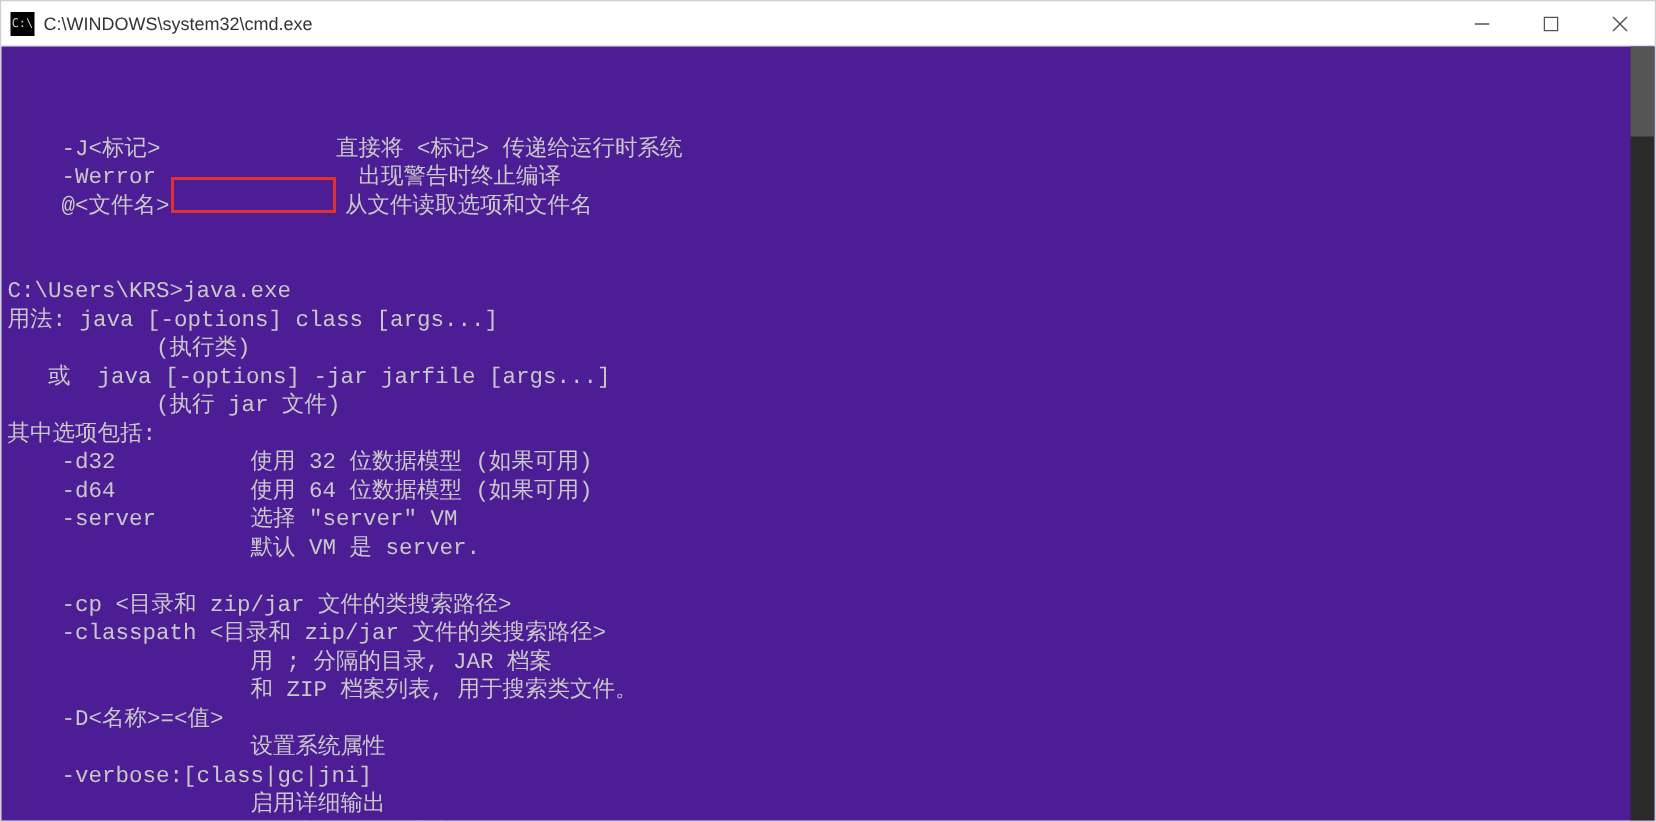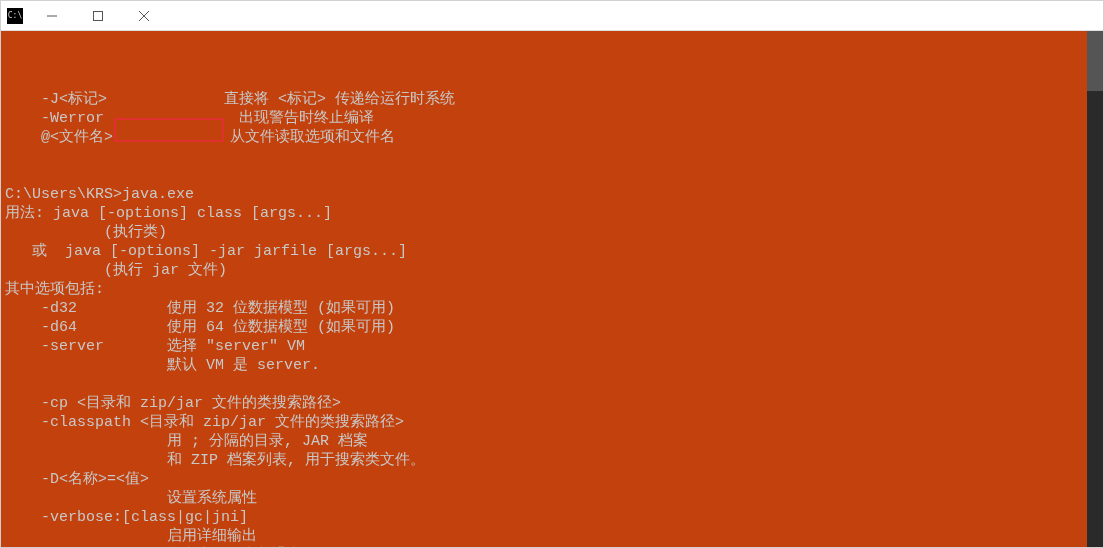--- a/index.html
+++ b/index.html
@@ -63,21 +63,21 @@
   }
   .titlebar-btn svg {
     width: 10px;
     height: 10px;
     stroke: #555;
     stroke-width: 1;
     fill: none;
   }
   .terminal {
     flex: 1;
-    background: #c2410c;
+    background: #4c1d95;
     color: #c8c8c8;
     font-family: "NSimSun","SimSun","Consolas","Courier New", monospace;
     font-size: 15px;
     line-height: 19px;
     padding: 2px 4px;
     overflow: hidden;
     position: relative;
     white-space: pre;
     letter-spacing: 0px;
   }
@@ -107,20 +107,21 @@
   }
 </style>
 </head>
 <body>
 
 <div class="window">
   <div class="titlebar">
     <div class="titlebar-icon">
       <span>C:\</span>
     </div>
+    <div class="titlebar-title">C:\WINDOWS\system32\cmd.exe</div>
     <div class="titlebar-buttons">
       <div class="titlebar-btn">
         <svg viewBox="0 0 10 10">
             <line x1="0" y1="5" x2="10" y2="5"></line>
           </svg>
       </div>
       <div class="titlebar-btn">
         <svg viewBox="0 0 10 10">
             <rect x="0.5" y="0.5" width="9" height="9"></rect>
           </svg>

